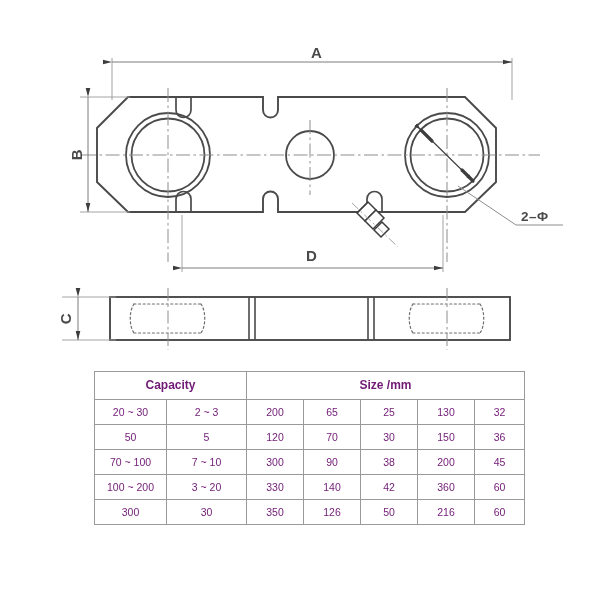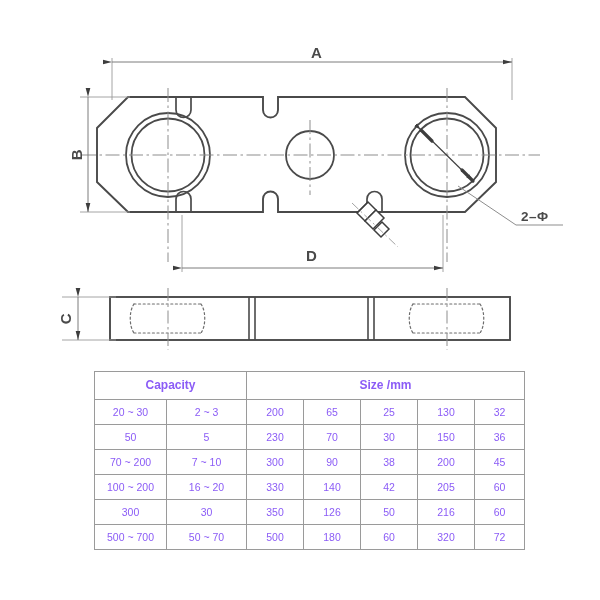--- a/index.html
+++ b/index.html
@@ -39,21 +39,21 @@
     width: 430px;
     table-layout: fixed;
     background: #ffffff;
   }
   table.spec th,
   table.spec td {
     border: 1px solid #9a9a9a;
     text-align: center;
     vertical-align: middle;
     font-size: 10.5px;
-    color: #8b5cf6;
+    color: #701a75;
     font-family: "Liberation Sans", sans-serif;
     font-weight: bold;
     padding: 0;
     height: 24px;
     line-height: 24px;
     white-space: nowrap;
   }
   table.spec th.grouphdr {
     height: 27px;
     line-height: 27px;
@@ -253,59 +253,50 @@
           <td>2 ~ 3</td>
           <td>200</td>
           <td>65</td>
           <td>25</td>
           <td>130</td>
           <td>32</td>
         </tr>
         <tr>
           <td>50</td>
           <td>5</td>
-          <td>230</td>
+          <td>120</td>
           <td>70</td>
           <td>30</td>
           <td>150</td>
           <td>36</td>
         </tr>
         <tr>
-          <td>70 ~ 200</td>
+          <td>70 ~ 100</td>
           <td>7 ~ 10</td>
           <td>300</td>
           <td>90</td>
           <td>38</td>
           <td>200</td>
           <td>45</td>
         </tr>
         <tr>
           <td>100 ~ 200</td>
-          <td>16 ~ 20</td>
+          <td>3 ~ 20</td>
           <td>330</td>
           <td>140</td>
           <td>42</td>
-          <td>205</td>
+          <td>360</td>
           <td>60</td>
         </tr>
         <tr>
           <td>300</td>
           <td>30</td>
           <td>350</td>
           <td>126</td>
           <td>50</td>
           <td>216</td>
           <td>60</td>
         </tr>
-        <tr>
-          <td>500 ~ 700</td>
-          <td>50 ~ 70</td>
-          <td>500</td>
-          <td>180</td>
-          <td>60</td>
-          <td>320</td>
-          <td>72</td>
-        </tr>
       </tbody>
     </table>
   </div>
 
 </div>
 
 </body></html>

